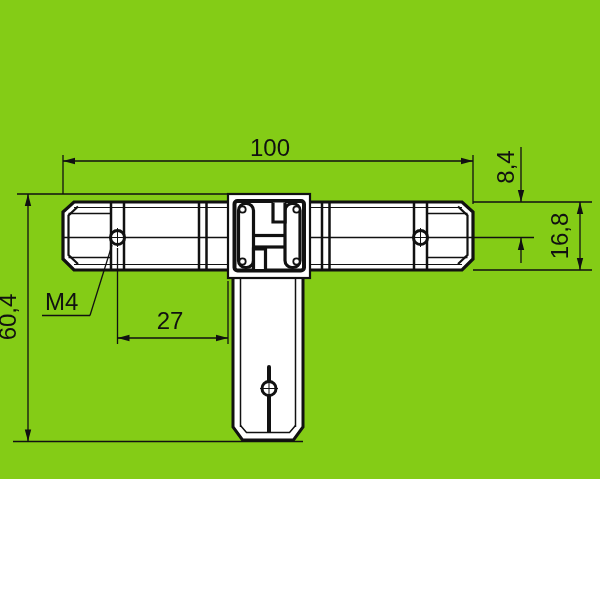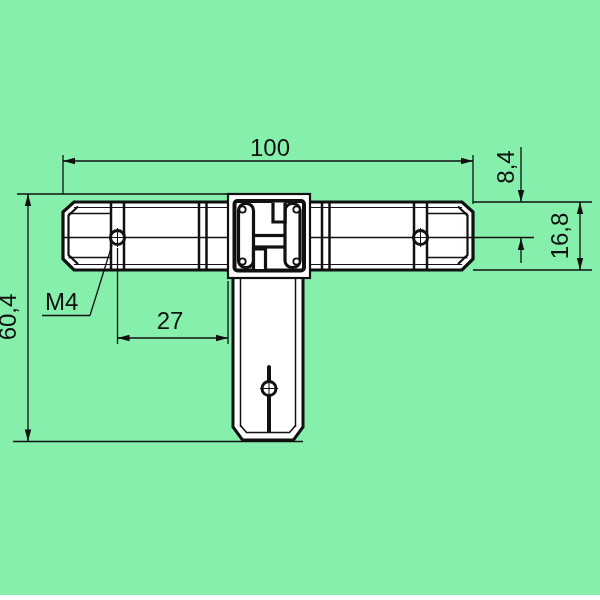--- a/index.html
+++ b/index.html
@@ -1,19 +1,19 @@
 <!DOCTYPE html>
 <html><head>
 <meta charset="utf-8">
 <style>
   html,body{margin:0;padding:0;background:#ffffff;}
   .sheet{
     position:relative;
-    width:600px;height:595px;
-    background:#86efac;
+    width:600px;height:479px;
+    background:#84cc16;
     font-family:"Liberation Sans", sans-serif;
     overflow:hidden;
   }
   svg{display:block;}
   .dim-text{
     font-family:"Liberation Sans", sans-serif;
     font-size:24px;
     fill:#111111;
   }
 </style>

